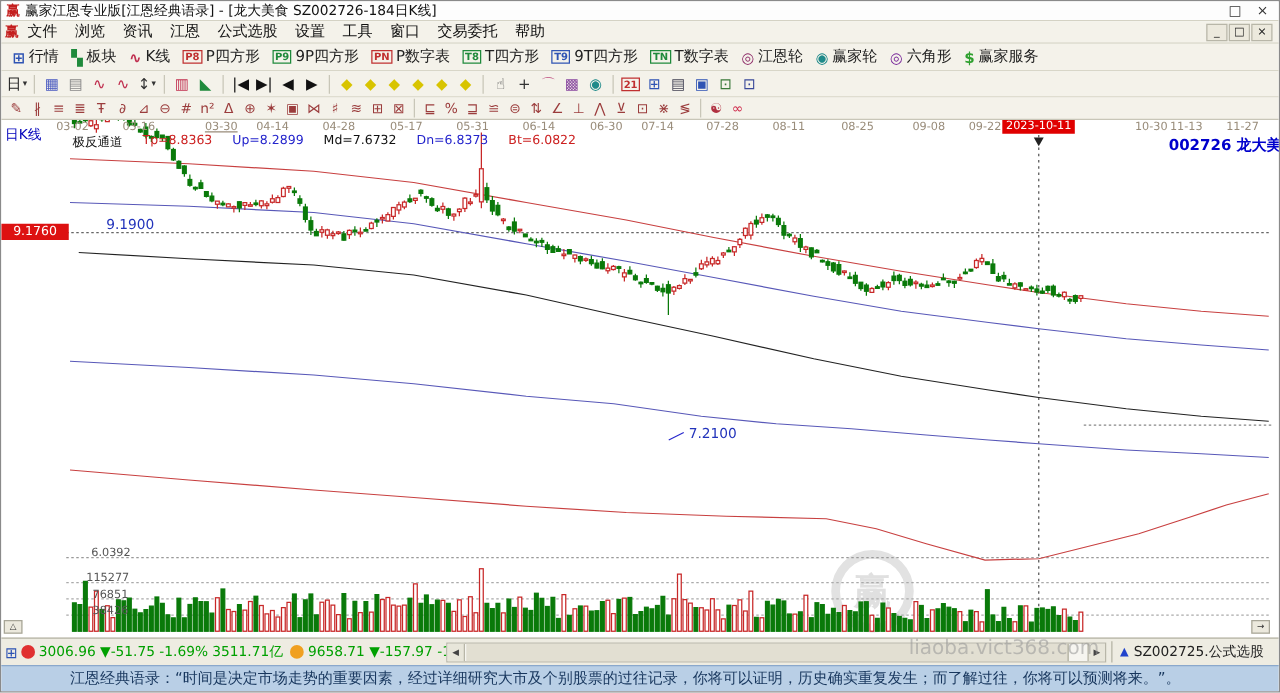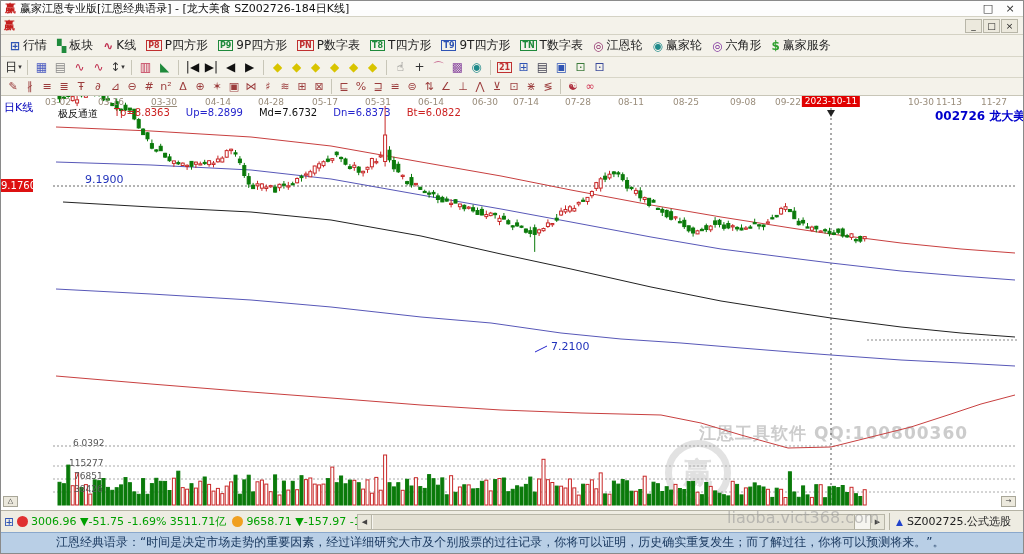--- a/index.html
+++ b/index.html
@@ -33,21 +33,21 @@
   .t3btn{width:16px;height:15px;display:flex;align-items:center;justify-content:center;font-size:11px;color:#9b3c3c;cursor:pointer}
   
   .chart{position:relative;height:414px;background:#fff}
   #chartsvg{position:absolute;left:0;top:0;z-index:1;pointer-events:none}
   .dlab{position:absolute;top:1px;transform:translateX(-50%);font-size:9px;color:#998c7a;z-index:2}
   .dhl{position:absolute;top:0;transform:translateX(-50%);font-size:9px;color:#fff;background:#e00000;padding:0 3px;line-height:11px;z-index:2;white-space:nowrap}
   .panelbl{position:absolute;left:3px;top:4px;color:#0000bb;font-size:11px;z-index:2}
   .indrow{position:absolute;left:57px;top:11px;display:flex;gap:16px;font-size:10px;z-index:2}
   .indname{color:#111}
   .stklbl{position:absolute;left:934px;top:12px;color:#0000cc;font-size:12px;font-weight:bold;z-index:2;white-space:nowrap}
-  .pmarker{position:absolute;left:0;top:83px;width:32px;background:#dd1111;color:#fff;font-size:10px;text-align:center;line-height:13px;z-index:2}
+  .pmarker{position:absolute;left:0;top:83px;width:54px;background:#dd1111;color:#fff;font-size:10px;text-align:center;line-height:13px;z-index:2}
   .alab{position:absolute;font-size:9px;color:#555;z-index:2}
   .ann{position:absolute;font-size:11px;color:#2233bb;z-index:2}
   .wm1{position:absolute;left:698px;top:326px;font-size:17px;color:#cccccc;letter-spacing:1px;font-weight:bold;z-index:0;white-space:nowrap}
   .wmlogo{position:absolute;left:664px;top:344px;width:66px;height:66px;border:7px solid #e2e2e2;border-radius:50%;display:flex;align-items:center;justify-content:center;color:#e0e0e0;font-size:30px;font-weight:bold;z-index:0}
   .wm2{position:absolute;left:752px;top:352px;font-size:46px;font-weight:bold;color:#dcdcdc;letter-spacing:5px;z-index:0;white-space:nowrap}
   .wmurl{position:absolute;left:726px;top:412px;font-size:16px;color:rgba(150,150,150,.55);z-index:6;pointer-events:none;white-space:nowrap}
   .cbtn{position:absolute;width:15px;height:11px;background:#ece9dd;border:1px solid #a8a698;font-size:7px;line-height:9px;text-align:center;color:#333;z-index:3;cursor:pointer}
   
   .statusbar{position:relative;height:22px;background:#eeece2;border-top:1px solid #b4b2a4;display:flex;align-items:center;padding:0 3px;font-size:11px;z-index:4}
   .sgrid{color:#2f54b4;font-size:12px;margin-right:3px}
@@ -70,20 +70,32 @@
 <div class="titlebar">
   <span class="applogo">赢</span>
   <span class="ttext">赢家江恩专业版[江恩经典语录] - [龙大美食  SZ002726-184日K线]</span>
   <span class="tbsp"></span>
   <span class="wbtn">□</span>
   <span class="wbtn">×</span>
 </div>
 
 <div class="menubar">
   <span class="applogo">赢</span>
+  <span style="display:flex">
+      <span class="mitem">文件</span>
+      <span class="mitem">浏览</span>
+      <span class="mitem">资讯</span>
+      <span class="mitem">江恩</span>
+      <span class="mitem">公式选股</span>
+      <span class="mitem">设置</span>
+      <span class="mitem">工具</span>
+      <span class="mitem">窗口</span>
+      <span class="mitem">交易委托</span>
+      <span class="mitem">帮助</span>
+    </span>
   <span class="mdigrp">
       <span class="mdibtn">_</span>
       <span class="mdibtn">□</span>
       <span class="mdibtn">×</span>
     </span>
 </div>
 
 <div class="tb1">
     <span class="tbtn">
       <span class="tico" style="color: rgb(47, 84, 180);">⊞</span>
@@ -268,21 +280,20 @@
     <span class="t3btn">⊻</span>
     <span class="t3btn">⊡</span>
     <span class="t3btn">⋇</span>
     <span class="t3btn">≶</span>
     <span class="vsep"></span>
     <span class="t3btn" style="color: rgb(176, 48, 64);">☯</span>
     <span class="t3btn" style="color: rgb(208, 48, 80);">∞</span>
   </div>
 
 <div class="chart">
-  <div class="wm1">江恩工具软件  QQ:100800360</div>
   <div class="wmlogo">
       <span>赢</span>
     </div>
   <svg id="chartsvg" width="1024" height="414">
       <line x1="52" y1="90" x2="1016" y2="90" stroke="#666" stroke-dasharray="2,2"></line>
       <line x1="52" y1="350" x2="1016" y2="350" stroke="#999999" stroke-dasharray="2,2"></line>
       <line x1="52" y1="370" x2="1016" y2="370" stroke="#aaaaaa" stroke-dasharray="2,2"></line>
       <line x1="52" y1="383" x2="1016" y2="383" stroke="#aaaaaa" stroke-dasharray="2,2"></line>
       <line x1="52" y1="396" x2="1016" y2="396" stroke="#aaaaaa" stroke-dasharray="2,2"></line>
       <line x1="866" y1="244" x2="1016" y2="244" stroke="#888888" stroke-dasharray="2,2"></line>
@@ -843,21 +854,21 @@
       <rect x="857.8" y="140.5" width="3" height="4.6" fill="#0a7a0a" stroke="#0a7a0a" stroke-width="1"></rect>
       <rect x="857.8" y="400.5" width="3" height="8.5" fill="#0a7a0a" stroke="#0a7a0a" stroke-width="1"></rect>
       <line x1="863.7" y1="140.5" x2="863.7" y2="145.5" stroke="#c82828" stroke-width="1"></line>
       <rect x="862.2" y="140.6" width="3" height="2.1" fill="#ffffff" stroke="#c82828" stroke-width="1"></rect>
       <rect x="862.2" y="393.7" width="3" height="15.3" fill="#ffffff" stroke="#c82828" stroke-width="1"></rect>
       <polyline points="534,256 546,250" fill="none" stroke="#2424cc"></polyline>
     </svg>
   <div>
       <span class="dlab" style="left: 57px;">03-02</span>
       <span class="dlab" style="left: 110px;">03-16</span>
-      <span class="dlab" style="left: 163px; text-decoration: underline;">03-30</span>
+      <span class="dlab" style="left: 176px; text-decoration: underline;">03-30</span>
       <span class="dlab" style="left: 217px;">04-14</span>
       <span class="dlab" style="left: 270px;">04-28</span>
       <span class="dlab" style="left: 324px;">05-17</span>
       <span class="dlab" style="left: 377px;">05-31</span>
       <span class="dlab" style="left: 430px;">06-14</span>
       <span class="dlab" style="left: 484px;">06-30</span>
       <span class="dlab" style="left: 525px;">07-14</span>
       <span class="dlab" style="left: 577px;">07-28</span>
       <span class="dlab" style="left: 630px;">08-11</span>
       <span class="dlab" style="left: 685px;">08-25</span>

